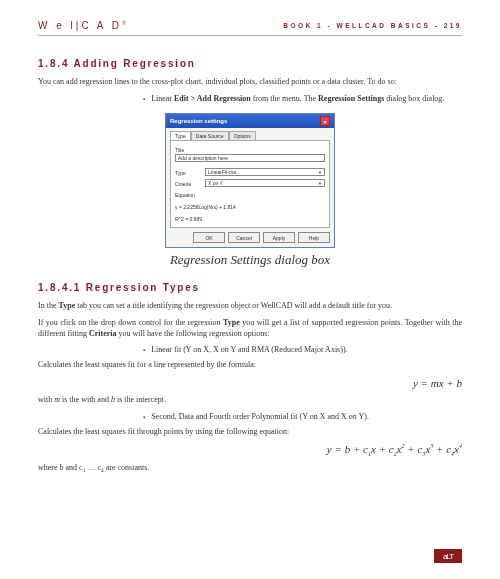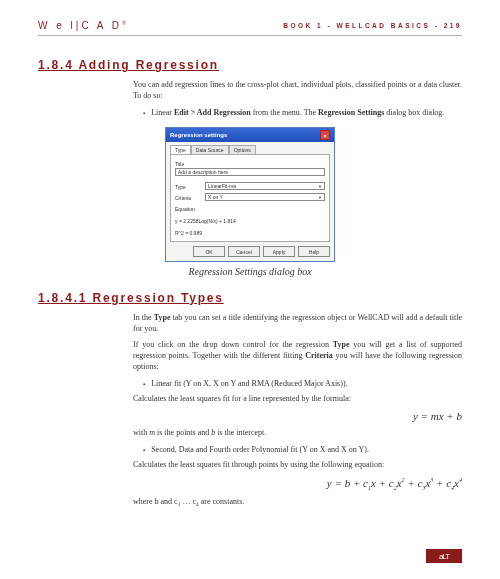--- a/index.html
+++ b/index.html
@@ -31,31 +31,29 @@
   .logo sup { font-size: 5px; letter-spacing: 0; }
   .header-breadcrumb {
     font-family: Verdana, sans-serif;
     font-size: 6.5px;
     letter-spacing: 2.5px;
     color: #8b1a1a;
     font-weight: bold;
   }
   .section-heading {
     font-family: Verdana, sans-serif;
-    font-size: 12px;
+    font-size: 10px;
     color: #8b1a1a;
     letter-spacing: 1.8px;
     font-weight: bold;
     margin-bottom: 8px;
-    text-decoration: underline;
   }
   .body-text {
     font-size: 8px;
     line-height: 1.35;
-    margin-left: 95px;
     margin-bottom: 6px;
     text-align: justify;
   }
   .bullet-item {
     font-size: 8px;
     line-height: 1.35;
     margin-left: 115px;
     text-indent: -10px;
     margin-bottom: 4px;
   }
@@ -136,37 +134,37 @@
     background: #f0f0ec;
     width: 32px;
     height: 11px;
     font-size: 5px;
     text-align: center;
     line-height: 11px;
   }
   .figure-caption {
     text-align: center;
     font-style: italic;
-    font-size: 10px;
+    font-size: 13px;
     margin: 4px 0 14px;
   }
   .formula {
     text-align: right;
     font-family: 'Times New Roman', serif;
     font-style: italic;
     font-size: 11px;
     margin: 6px 0;
   }
   .sup { font-size: 6px; vertical-align: super; }
   .sub { font-size: 6px; vertical-align: sub; }
   .footer-logo {
     position: absolute;
     bottom: 16px;
     right: 38px;
-    width: 36px;
+    width: 28px;
     height: 14px;
     background: #8b1a1a;
     display: flex;
     align-items: center;
     justify-content: center;
   }
   .footer-logo-inner {
     color: #fff;
     font-family: Verdana, sans-serif;
     font-size: 8px;
@@ -240,21 +238,21 @@
 </p>
 <p class="body-text">
   <span>If you click on the drop down control for the regression </span><b>Type</b><span> you will get a list of supported regression points. Together with the different fitting </span><b>Criteria</b><span> you will have the following regression options:</span>
 </p>
 <p class="bullet-item">
   <span class="sq">▪</span><span>Linear fit (Y on X, X on Y and RMA (Reduced Major Axis)).</span>
 </p>
 <p class="body-text">Calculates the least squares fit for a line represented by the formula:</p>
 <div class="formula">y = mx + b</div>
 <p class="body-text">
-  <span>with </span><i>m</i><span> is the points and </span><i>b</i><span> is the intercept.</span>
+  <span>with </span><i>m</i><span> is the with and </span><i>b</i><span> is the intercept.</span>
 </p>
 <p class="bullet-item">
   <span class="sq">▪</span><span>Second, Data and Fourth order Polynomial fit (Y on X and X on Y).</span>
 </p>
 <p class="body-text">Calculates the least squares fit through points by using the following equation:</p>
 <div class="formula">
   <i>y</i> = <i>b</i> + <i>c</i><span class="sub">1</span><i>x</i> + <i>c</i><span class="sub">2</span><i>x</i><span class="sup">2</span> + <i>c</i><span class="sub">3</span><i>x</i><span class="sup">3</span> + <i>c</i><span class="sub">4</span><i>x</i><span class="sup">4</span>
 </div>
 <p class="body-text">where b and c₁ … c₄ are constants.</p>
 

